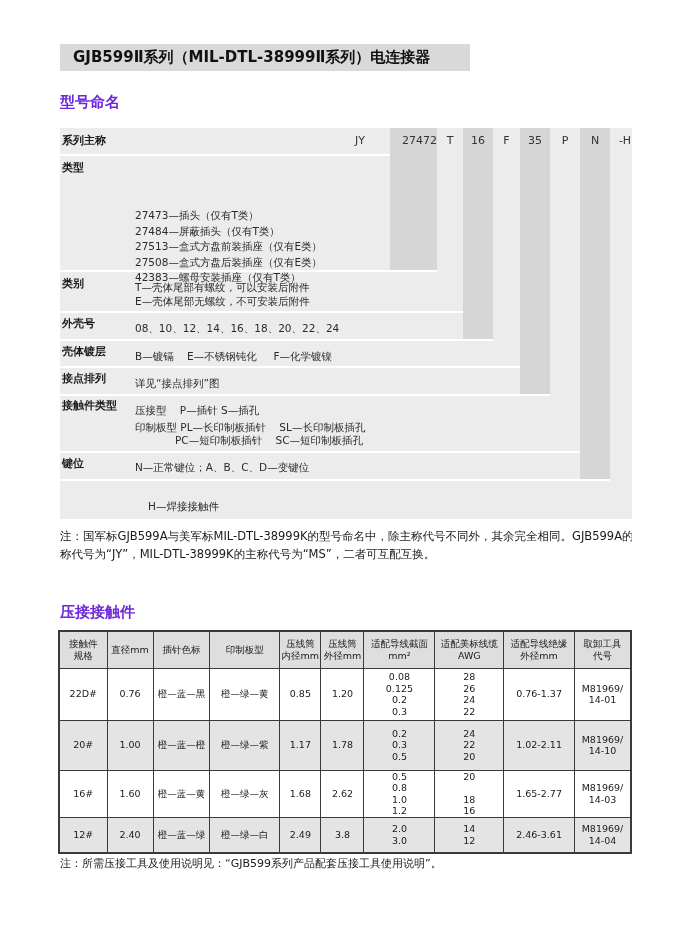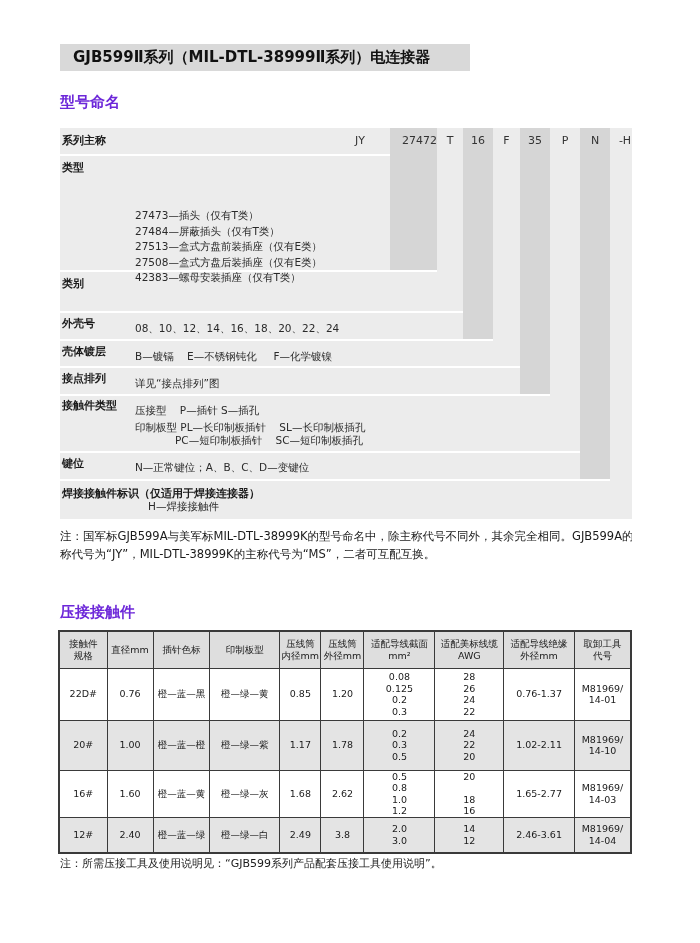--- a/index.html
+++ b/index.html
@@ -80,39 +80,42 @@
   <div class="seclabel" style="top:160px;">类型</div>
   <div class="seclines" style="top:163px;margin-top:45px;">
     <div style="line-height:15.6px;">27473—插头（仅有T类）</div>
     <div style="line-height:15.6px;">27484—屏蔽插头（仅有T类）</div>
     <div style="line-height:15.6px;">27513—盒式方盘前装插座（仅有E类）</div>
     <div style="line-height:15.6px;">27508—盒式方盘后装插座（仅有E类）</div>
     <div style="line-height:15.6px;">42383—螺母安装插座（仅有T类）</div>
   </div>
 
   <div class="seclabel" style="top:276px;">类别</div>
+  <div class="seclines" style="top:281px;">
+    <div style="line-height:13.5px;">T—壳体尾部有螺纹，可以安装后附件</div>
+    <div style="line-height:13.5px;">E—壳体尾部无螺纹，不可安装后附件</div>
+  </div>
 
   <div class="seclabel" style="top:316px;">外壳号</div>
   <div class="secline" style="left:135px;top:322px;">08、10、12、14、16、18、20、22、24</div>
 
   <div class="seclabel" style="top:344px;">壳体镀层</div>
   <div class="secline" style="left:135px;top:350px;">B—镀镉    E—不锈钢钝化     F—化学镀镍</div>
 
   <div class="seclabel" style="top:371px;">接点排列</div>
   <div class="secline" style="left:135px;top:377px;">详见“接点排列”图</div>
 
   <div class="seclabel" style="top:398px;">接触件类型</div>
   <div class="secline" style="left:135px;top:404px;">压接型    P—插针 S—插孔</div>
   <div class="secline" style="left:135px;top:421px;">印制板型 PL—长印制板插针    SL—长印制板插孔</div>
   <div class="secline" style="left:175px;top:434px;">PC—短印制板插针    SC—短印制板插孔</div>
 
   <div class="seclabel" style="top:456px;">键位</div>
   <div class="secline" style="left:135px;top:461px;">N—正常键位；A、B、C、D—变键位</div>
 
-  <div class="seclabel" style="top:486px;">焊接接触件标识（仅适用于焊接连接器）</div>
   <div class="secline" style="left:148px;top:500px;">H—焊接接触件</div>
 
   <div class="note-par" style="top:528px;">注：国军标GJB599A与美军标MIL-DTL-38999K的型号命名中，除主称代号不同外，其余完全相同。GJB599A的主称代号为“JY”，MIL-DTL-38999K的主称代号为“MS”，二者可互配互换。</div>
 
   <div class="h-heading" style="top:603px;">压接接触件</div>
 
   <table class="crimp-table">
     <colgroup>
       <col style="width:49px">
         <col style="width:47px">

